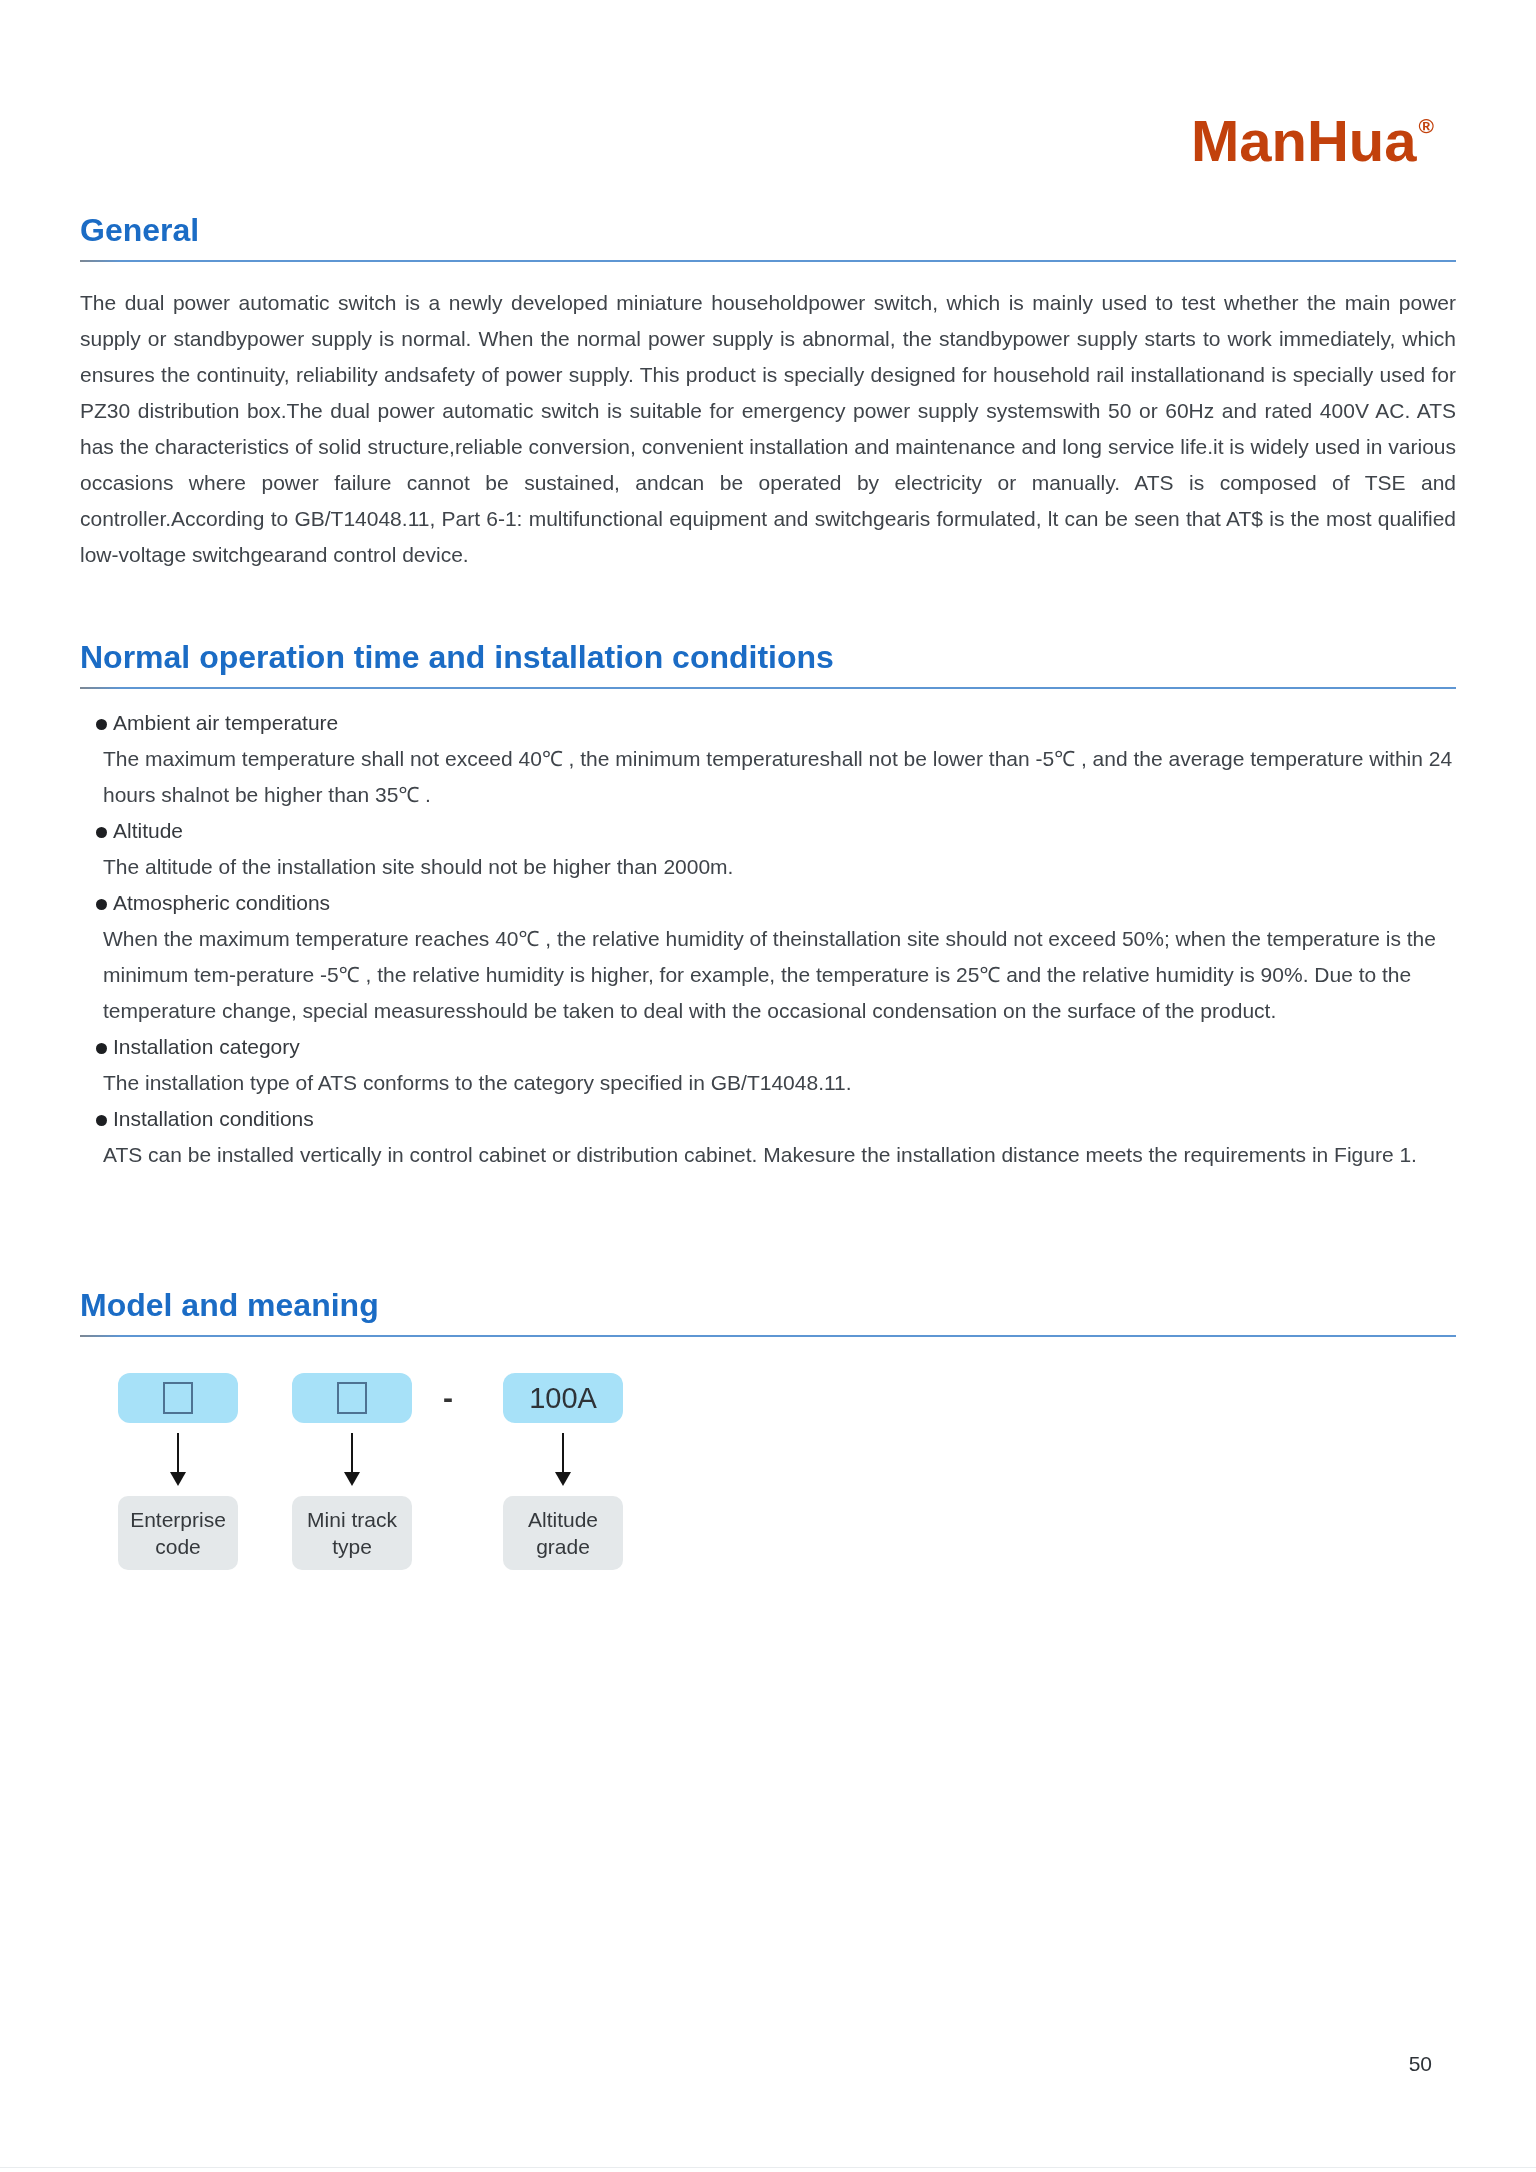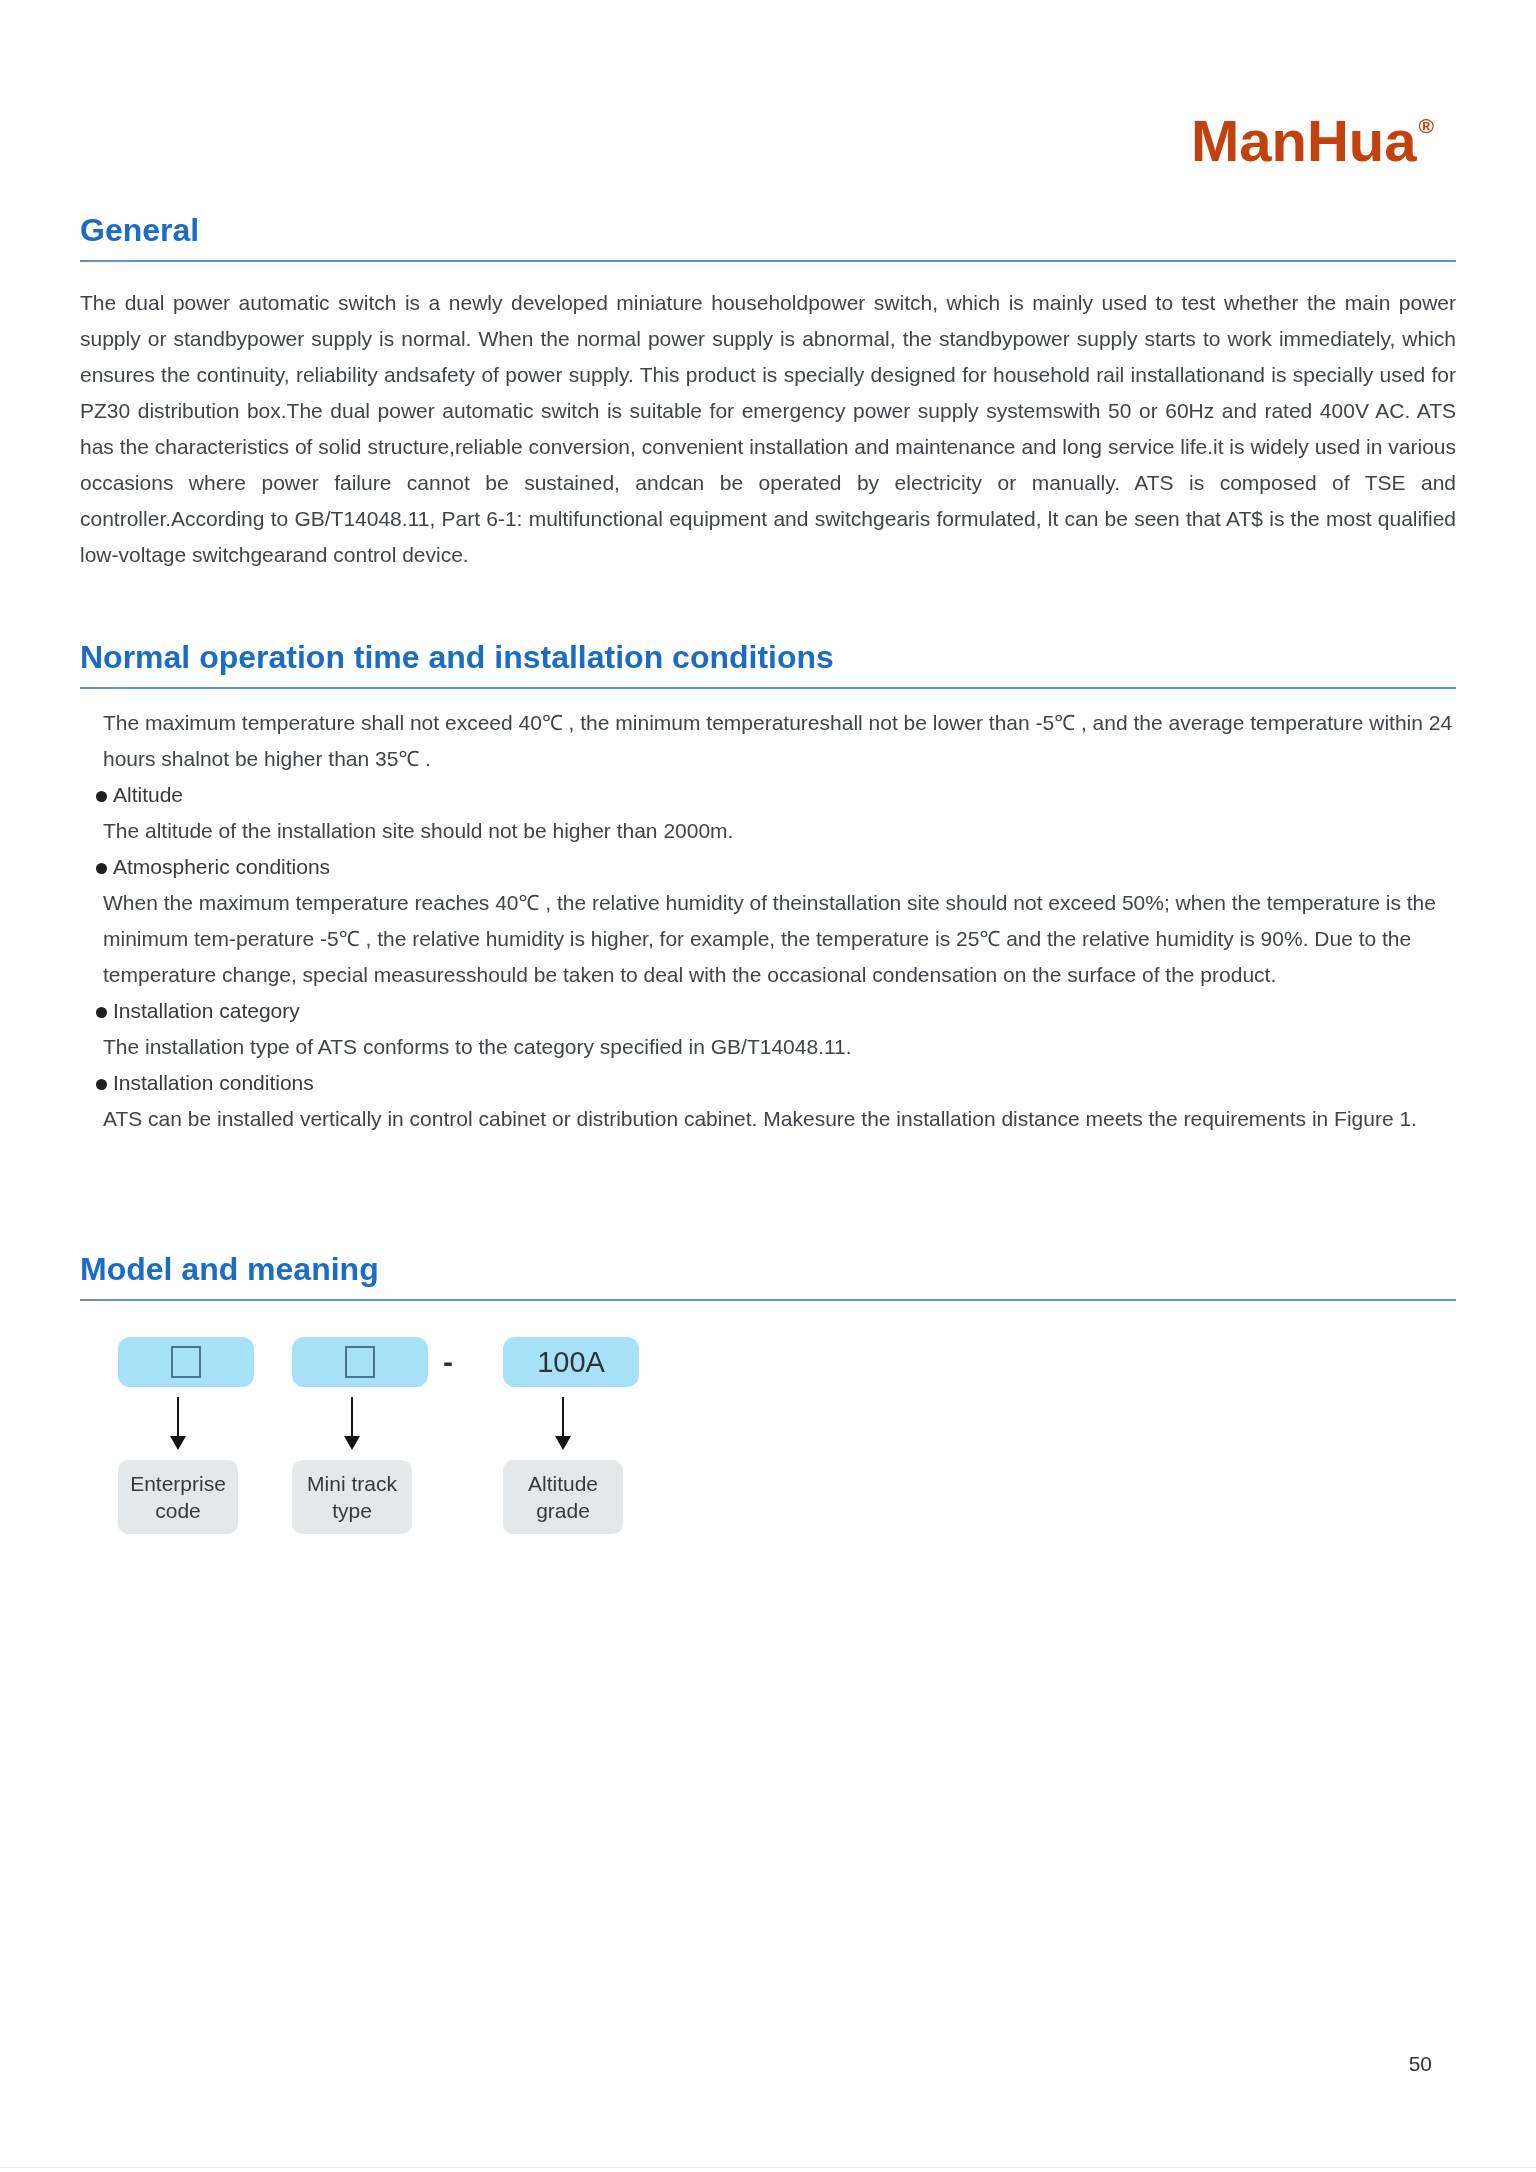--- a/index.html
+++ b/index.html
@@ -44,21 +44,21 @@
   }
   .cond-desc{
     padding-left:7px;
     font-size:21px;line-height:36px;color:#3f444a;
   }
   .sec-model{margin-top:112px;}
   .diagram{position:relative;height:215px;margin-top:36px;}
   .dcol{position:absolute;top:0;width:120px;}
   .dcol.c1{left:38px;} .dcol.c2{left:212px;} .dcol.c3{left:423px;}
   .dbox{
-    width:136px;height:50px;border-radius:12px;
+    width:120px;height:50px;border-radius:12px;
     background:#a7e1f8;
     display:flex;align-items:center;justify-content:center;
   }
   .sq{
     width:26px;height:28px;border:2px solid #4e7292;background:transparent;display:block;
   }
   .dbox-text{font-size:29px;color:#2e3338;}
   .dsep{
     position:absolute;left:352px;top:0;width:32px;height:50px;
     display:flex;align-items:center;justify-content:center;
@@ -101,20 +101,24 @@
       <p class="body-par">The dual power automatic switch is a newly developed miniature householdpower switch, which is mainly used to test whether the main power supply or standbypower supply is normal. When the normal power supply is abnormal, the standbypower supply starts to work immediately, which ensures the continuity, reliability andsafety of power supply. This product is specially designed for household rail installationand is specially used for PZ30 distribution box.The dual power automatic switch is suitable for emergency power supply systemswith 50 or 60Hz and rated 400V AC. ATS has the characteristics of solid structure,reliable conversion, convenient installation and maintenance and long service life.it is widely used in various occasions where power failure cannot be sustained, andcan be operated by electricity or manually. ATS is composed of TSE and controller.According to GB/T14048.11, Part 6-1: multifunctional equipment and switchgearis formulated, lt can be seen that AT$ is the most qualified low-voltage switchgearand control device.</p>
     </div>
 
     <div class="sec-conditions">
       <h1 class="section-title">Normal operation time and installation conditions</h1>
       <div class="rule"></div>
 
       <div class="cond-list">
 
         <div class="cond-item">
+          <div class="cond-label-row">
+            <span class="dot"></span>
+            <span>Ambient air temperature</span>
+          </div>
           <div class="cond-desc">The maximum temperature shall not exceed 40℃ , the minimum temperatureshall not be lower than -5℃ , and the average temperature within 24 hours shalnot be higher than 35℃ .</div>
         </div>
 
         <div class="cond-item">
           <div class="cond-label-row">
             <span class="dot"></span>
             <span>Altitude</span>
           </div>
           <div class="cond-desc">The altitude of the installation site should not be higher than 2000m.</div>
         </div>

